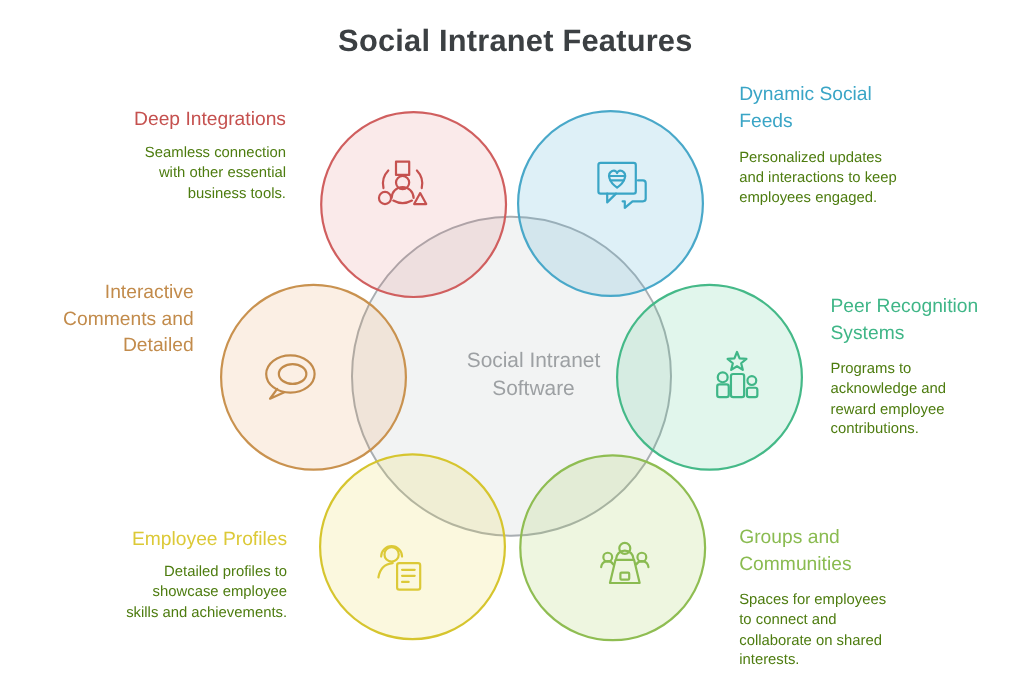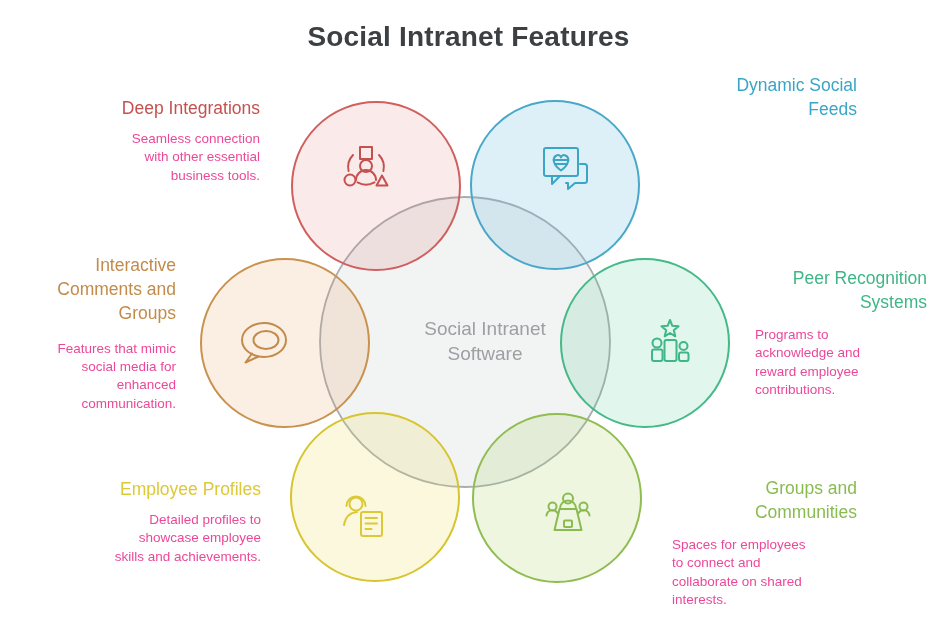--- a/index.html
+++ b/index.html
@@ -24,24 +24,23 @@
   }
   .center-label{
     position:absolute;left:365px;top:316px;width:240px;
     text-align:center;font-size:19px;line-height:1.32;
     white-space:pre-line;
   }
   .feature{position:absolute;margin:0;}
   .feature h2{
     margin:0;font-size:17.5px;font-weight:400;line-height:1.37;
     white-space:pre-line;
-    text-align:right;
   }
   .feature p{
-    margin:0;font-size:13.5px;line-height:1.355;color:#ec4899;
+    margin:0;font-size:13.5px;line-height:1.355;color:#4d7c0f;
     white-space:pre-line;
   }
   .f0{left:60px;top:97px;width:200px;text-align:right;}
   .f0 p{margin-top:9px;}
   .f1{left:672px;top:74px;width:185px;text-align:left;}
   .f1 p{margin-top:12px;}
   .f2{left:10px;top:254px;width:166px;text-align:right;}
   .f2 p{margin-top:14px;}
   .f3{left:755px;top:267px;width:172px;text-align:left;}
   .f3 p{margin-top:11px;}
@@ -131,30 +130,29 @@
   <section class="feature f0">
     <h2 style="color: rgb(197, 81, 79);">Deep Integrations</h2>
     <p>Seamless connection
 with other essential
 business tools.</p>
   </section>
 
   <section class="feature f1">
     <h2 style="color: rgb(58, 165, 198);">Dynamic Social
 Feeds</h2>
+    <p>Personalized updates
+and interactions to keep
+employees engaged.</p>
   </section>
 
   <section class="feature f2">
     <h2 style="color: rgb(194, 139, 75);">Interactive
 Comments and
-Groups</h2>
-    <p>Features that mimic
-social media for
-enhanced
-communication.</p>
+Detailed</h2>
   </section>
 
   <section class="feature f3">
     <h2 style="color: rgb(63, 182, 135);">Peer Recognition
 Systems</h2>
     <p>Programs to
 acknowledge and
 reward employee
 contributions.</p>
   </section>

